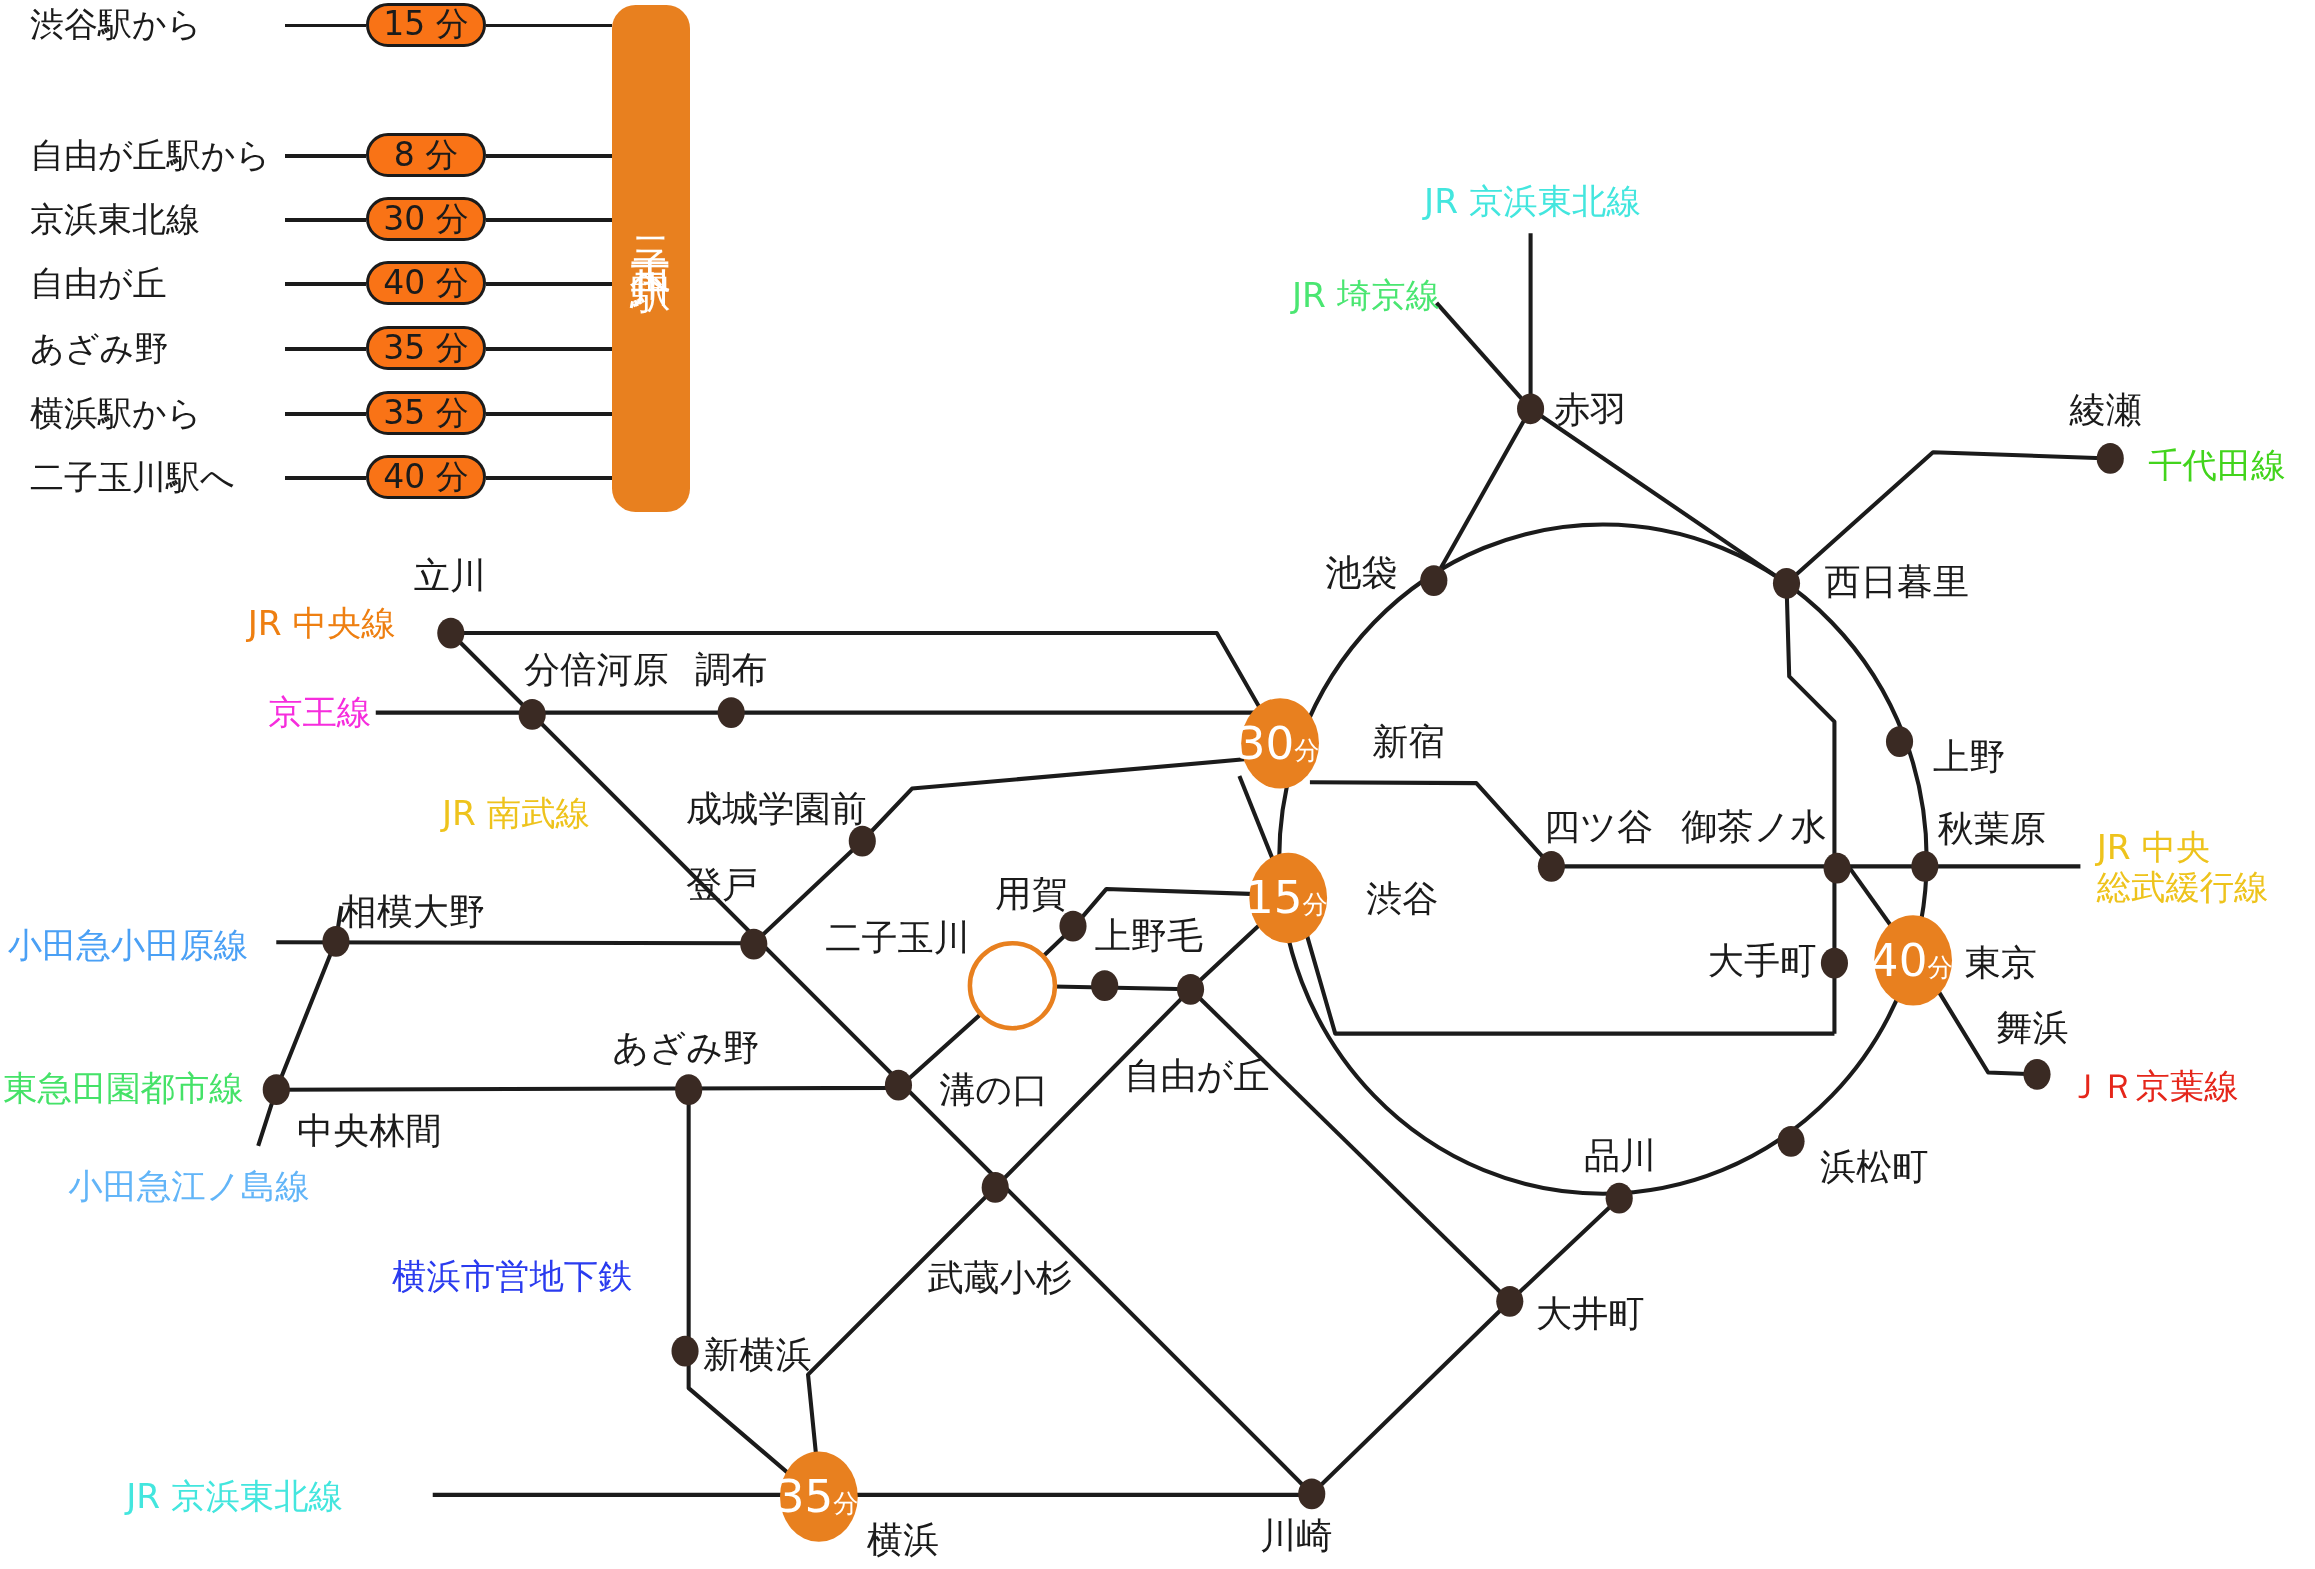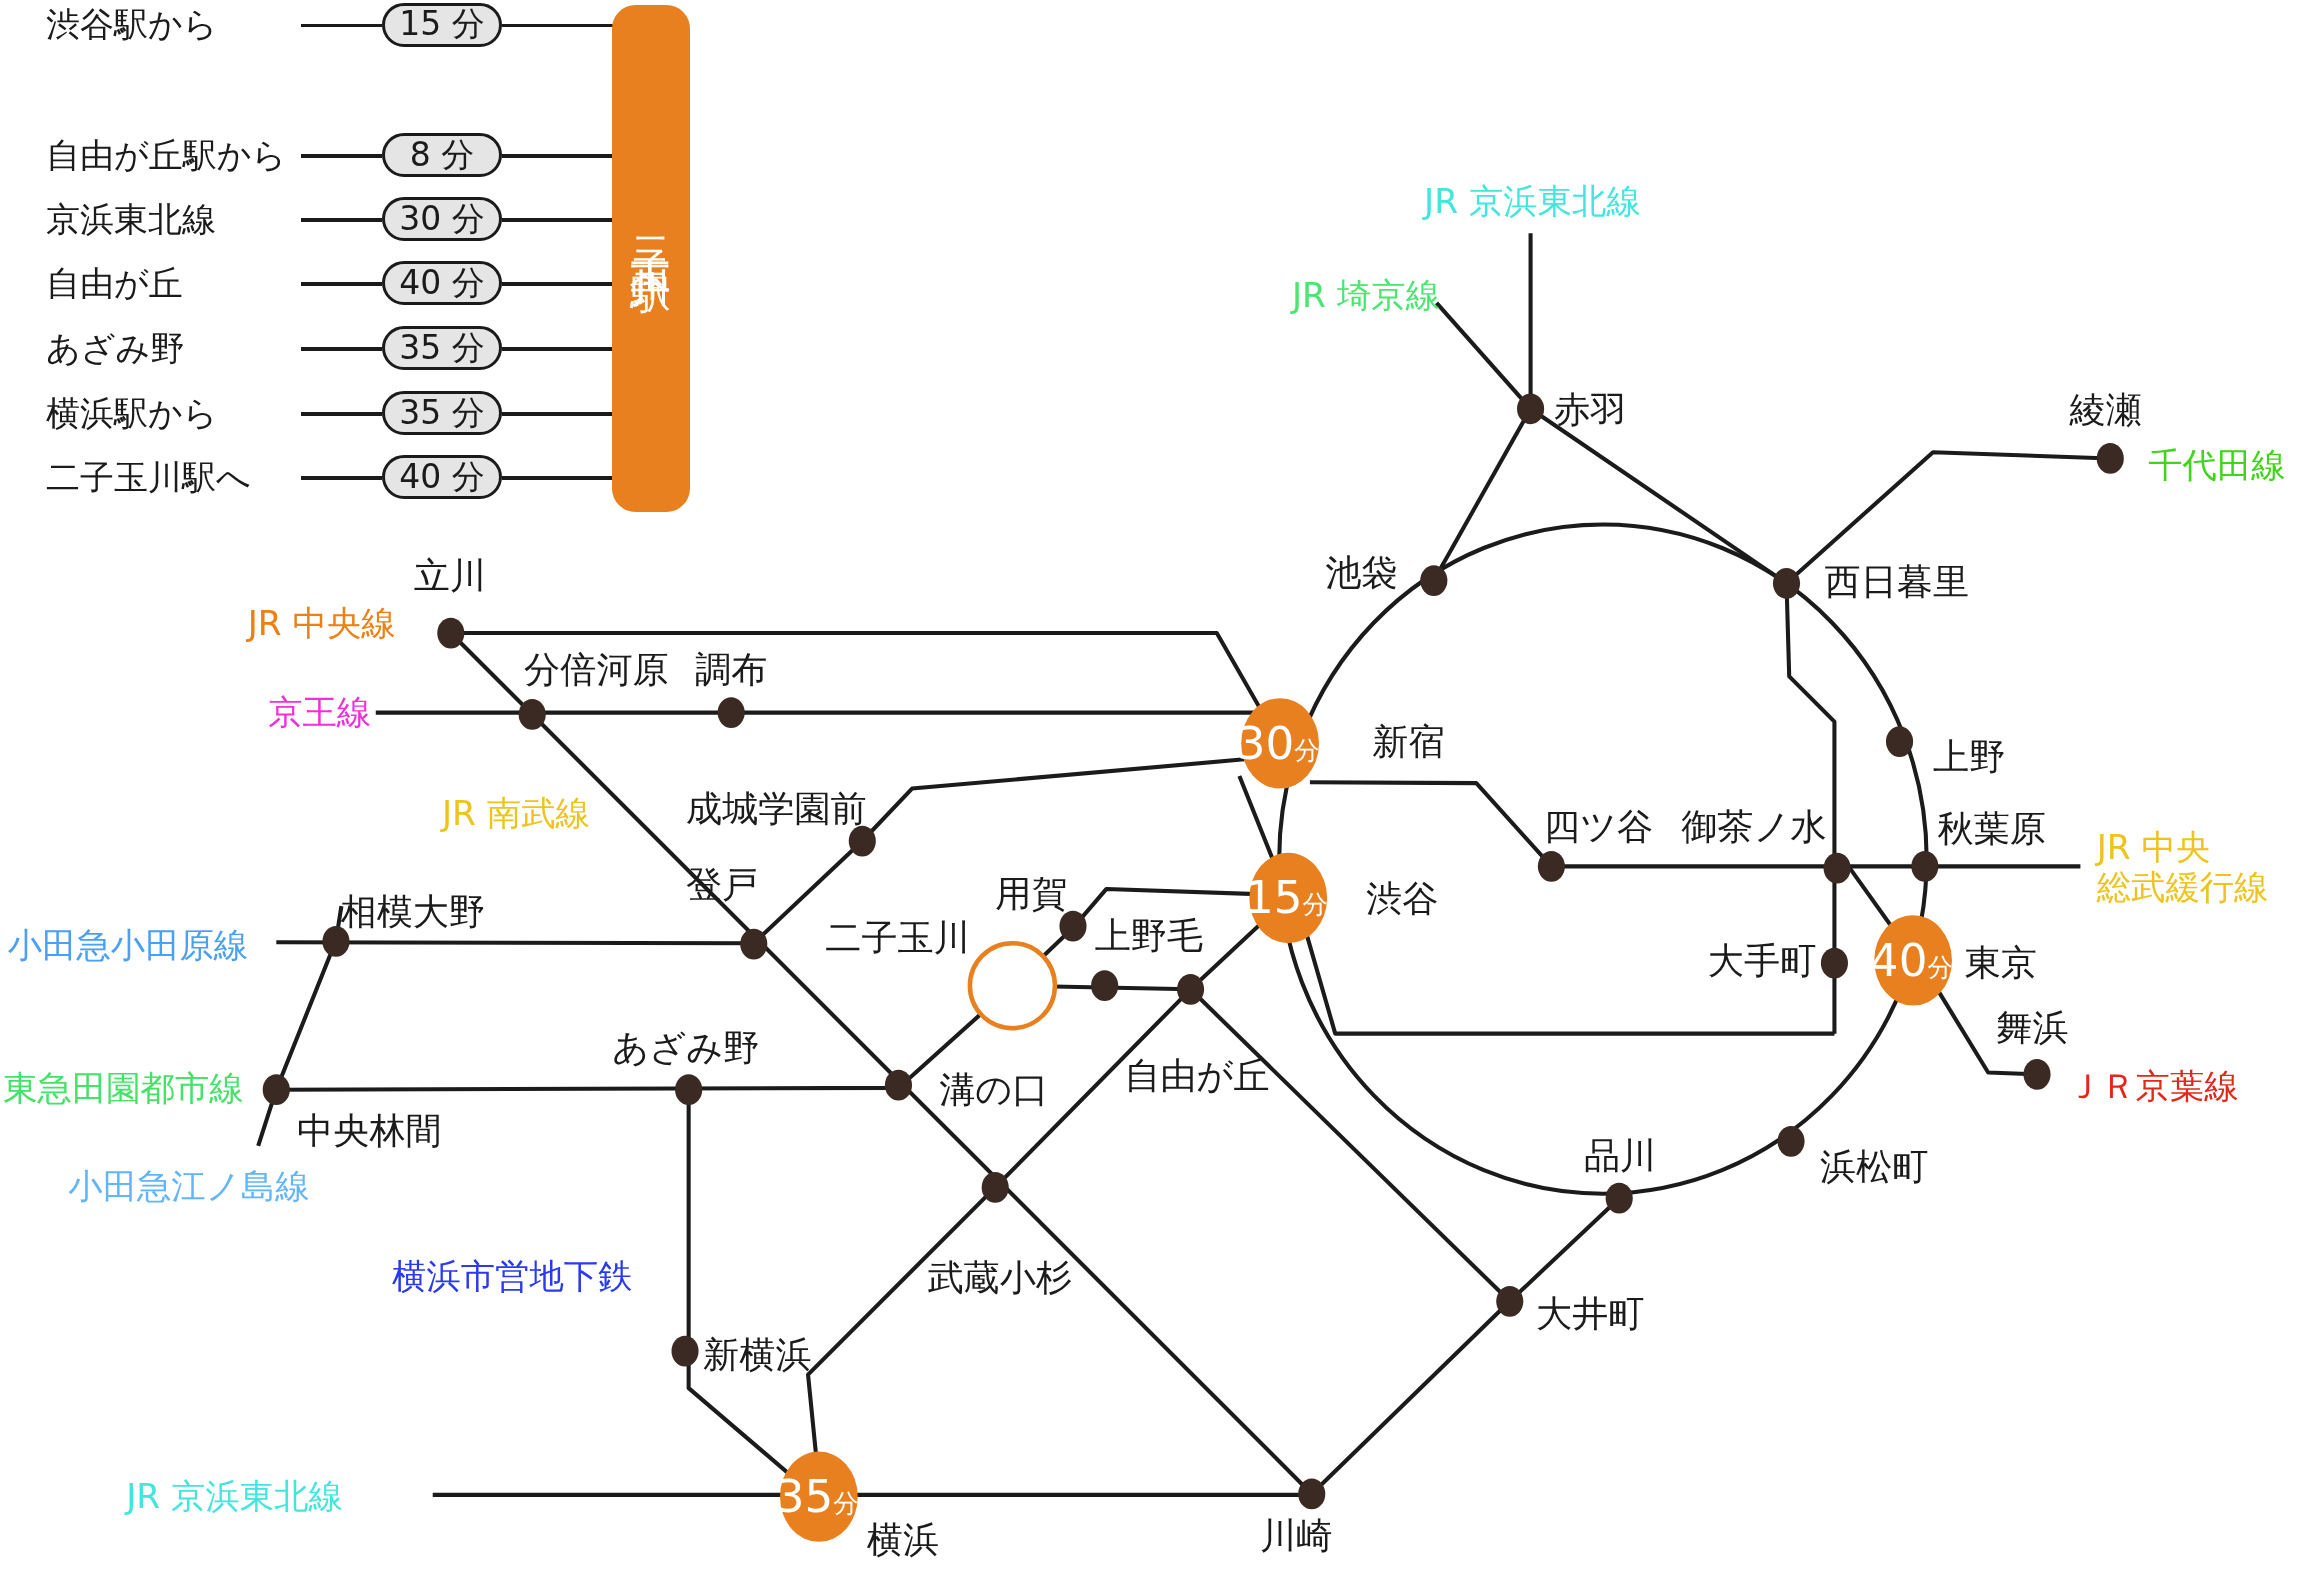--- a/index.html
+++ b/index.html
@@ -1,27 +1,27 @@
 <!DOCTYPE html>
 <html style="font-size:14.5px"><head>
 <meta charset="utf-8">
 <style>
   html,body{margin:0;padding:0;background:#ffffff;}
   body{font-family:"DejaVu Sans","Liberation Sans",sans-serif;}
   #stage{position:relative;width:2316px;height:1569px;background:#fff;overflow:hidden;}
   #map{position:absolute;left:0;top:0;width:2316px;height:1569px;}
   
-  #access{position:absolute;left:16px;top:0;width:706px;height:543px;}
+  #access{position:absolute;left:0;top:0;width:706px;height:543px;}
   .arow{position:absolute;left:0;height:45px;width:706px;}
   .arow .from{position:absolute;left:30px;top:50%;transform:translateY(-50%);
     font-size:34px;color:#1b1b1b;white-space:nowrap;}
   .arow .l1{position:absolute;left:285px;width:81px;top:21px;height:3.6px;background:#1b1b1b;}
   .arow .l2{position:absolute;left:486px;width:126px;top:21px;height:3.6px;background:#1b1b1b;}
   .pill{position:absolute;left:366px;top:0;width:114px;height:38px;border:3.6px solid #1b1b1b;
-    border-radius:23.5px;background:#e5e5e5;display:flex;align-items:center;justify-content:center;
+    border-radius:23.5px;background:#f97316;display:flex;align-items:center;justify-content:center;
     font-size:33px;color:#1b1b1b;white-space:nowrap;}
   #dest-banner{position:absolute;left:612px;top:5.4px;width:78px;height:507px;border-radius:23.5px;
     display:flex;align-items:center;justify-content:center;}
   #dest-banner span{writing-mode:vertical-rl;text-orientation:upright;color:#fff;
     font-size:40px;letter-spacing:9px;line-height:1;}
   svg text{font-family:"DejaVu Sans","Liberation Sans",sans-serif;}
 </style>
 </head>
 <body>
 

